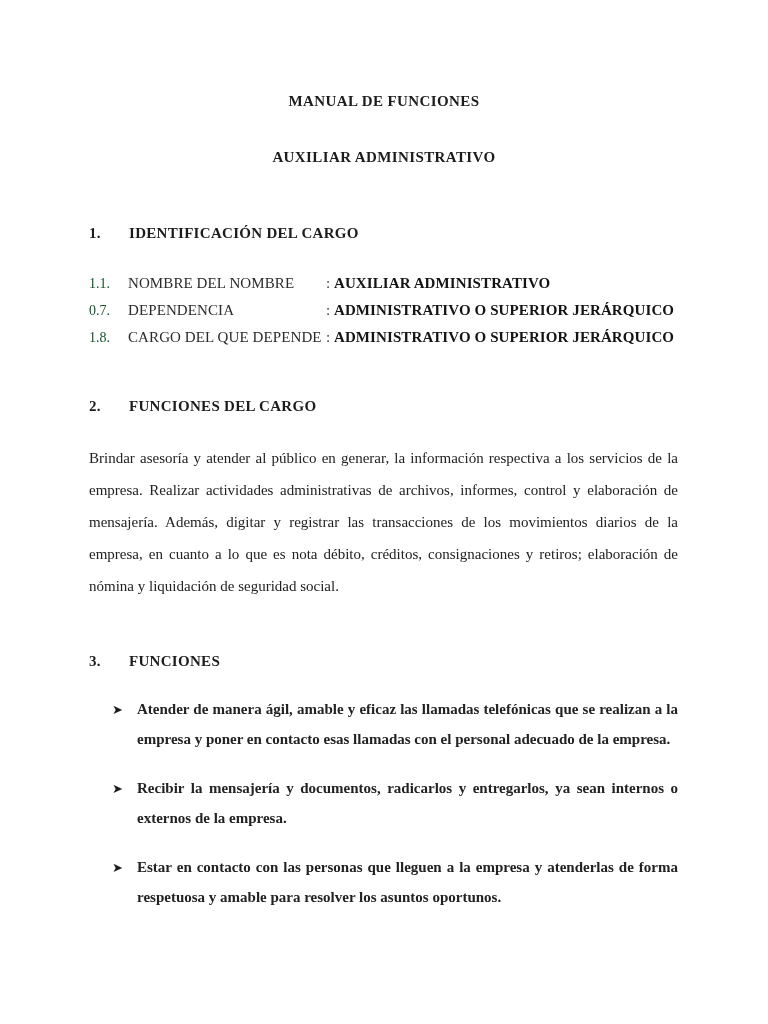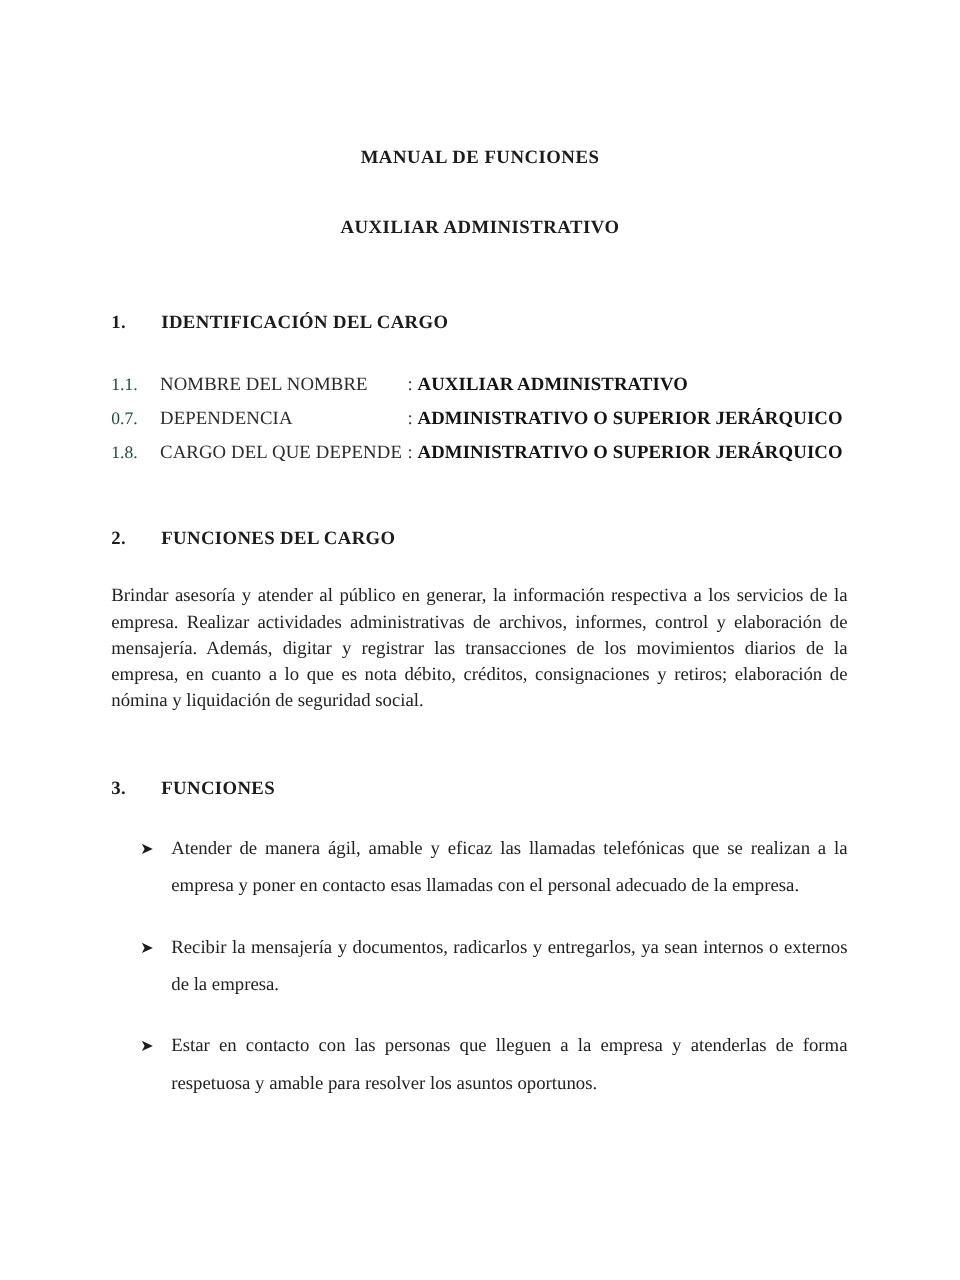--- a/index.html
+++ b/index.html
@@ -33,21 +33,21 @@
   }
 
   
   .doc-title {
     text-align: center;
     font-weight: bold;
     font-size: 15px;
     letter-spacing: 0.4px;
     color: #1c1c1c;
   }
-  .title-1 { margin-top: 118px; }
+  .title-1 { margin-top: 93px; }
   .title-2 { margin-top: 39px; }
 
   
   .section-heading {
     display: flex;
     align-items: baseline;
     font-weight: bold;
     font-size: 15px;
     letter-spacing: 0.3px;
     color: #1c1c1c;
@@ -95,21 +95,21 @@
     flex: 1 1 auto;
     font-weight: bold;
     color: #141414;
     letter-spacing: 0.1px;
   }
 
   
   .body-paragraph {
     margin-top: 27px;
     font-size: 15px;
-    line-height: 21px;
+    line-height: 32px;
     text-align: justify;
     text-justify: inter-word;
     color: #222222;
     width: 589px;
   }
 
   
   .bullet-list {
     margin-top: 25px;
     list-style: none;
@@ -133,20 +133,21 @@
     position: absolute;
     left: 0;
     top: 0;
     line-height: 29.5px;
     font-size: 13px;
     color: #1c1c1c;
     font-family: "DejaVu Sans", sans-serif;
   }
   .bullet-text {
     display: block;
+    font-weight: bold;
   }
 </style>
 </head>
 <body>
 
 <div class="page">
   <div class="content">
 
     <div class="doc-title title-1">MANUAL DE FUNCIONES</div>
 

